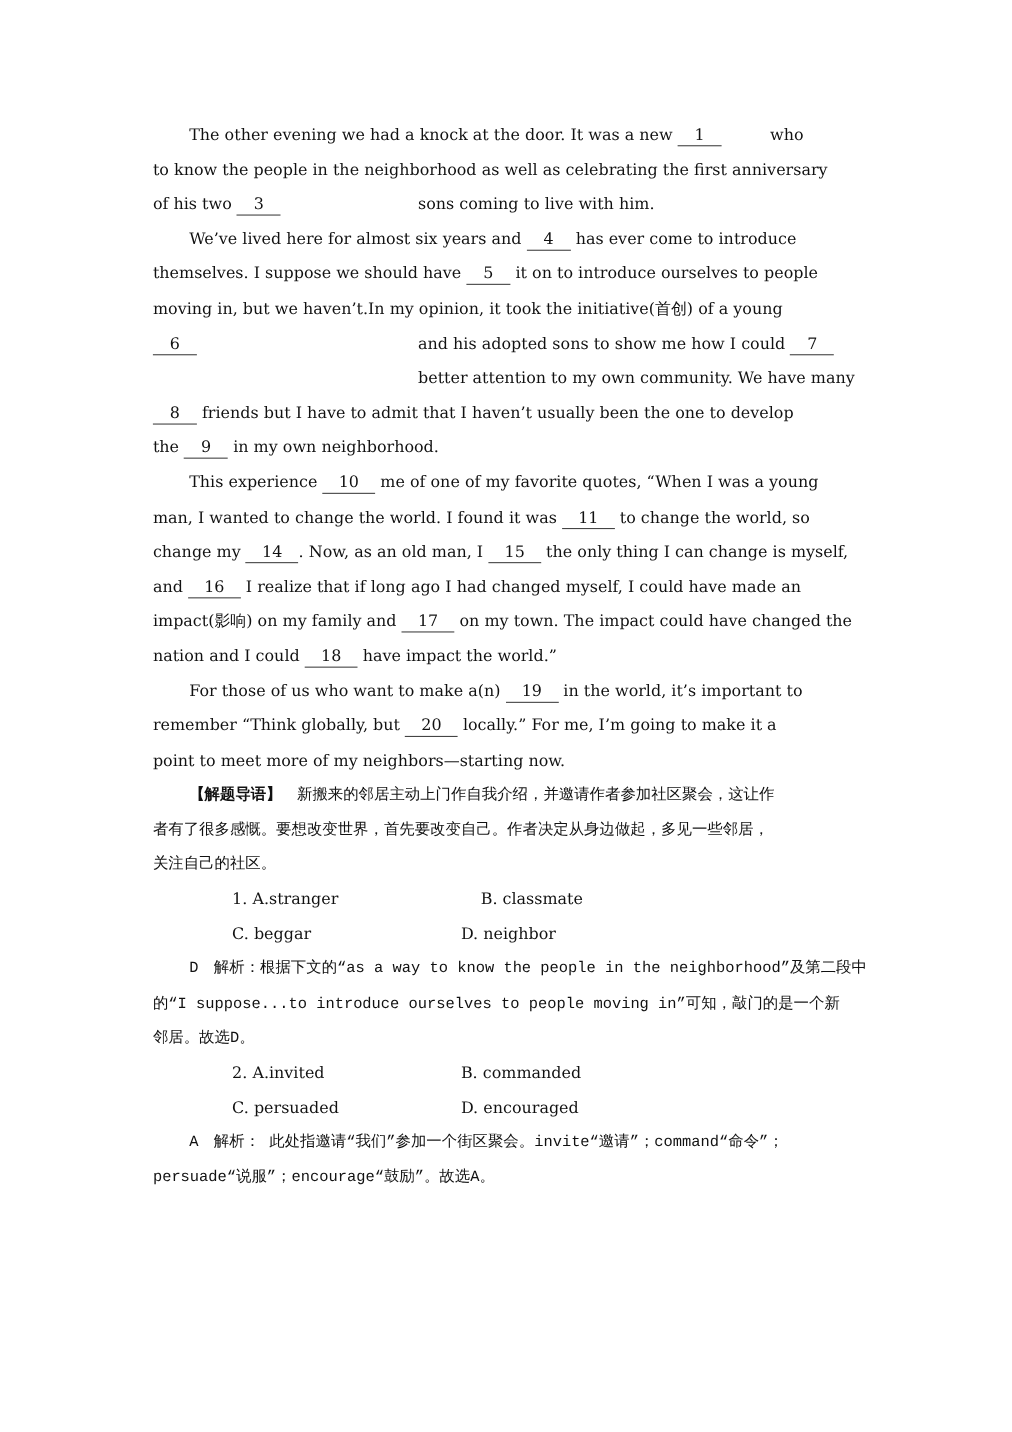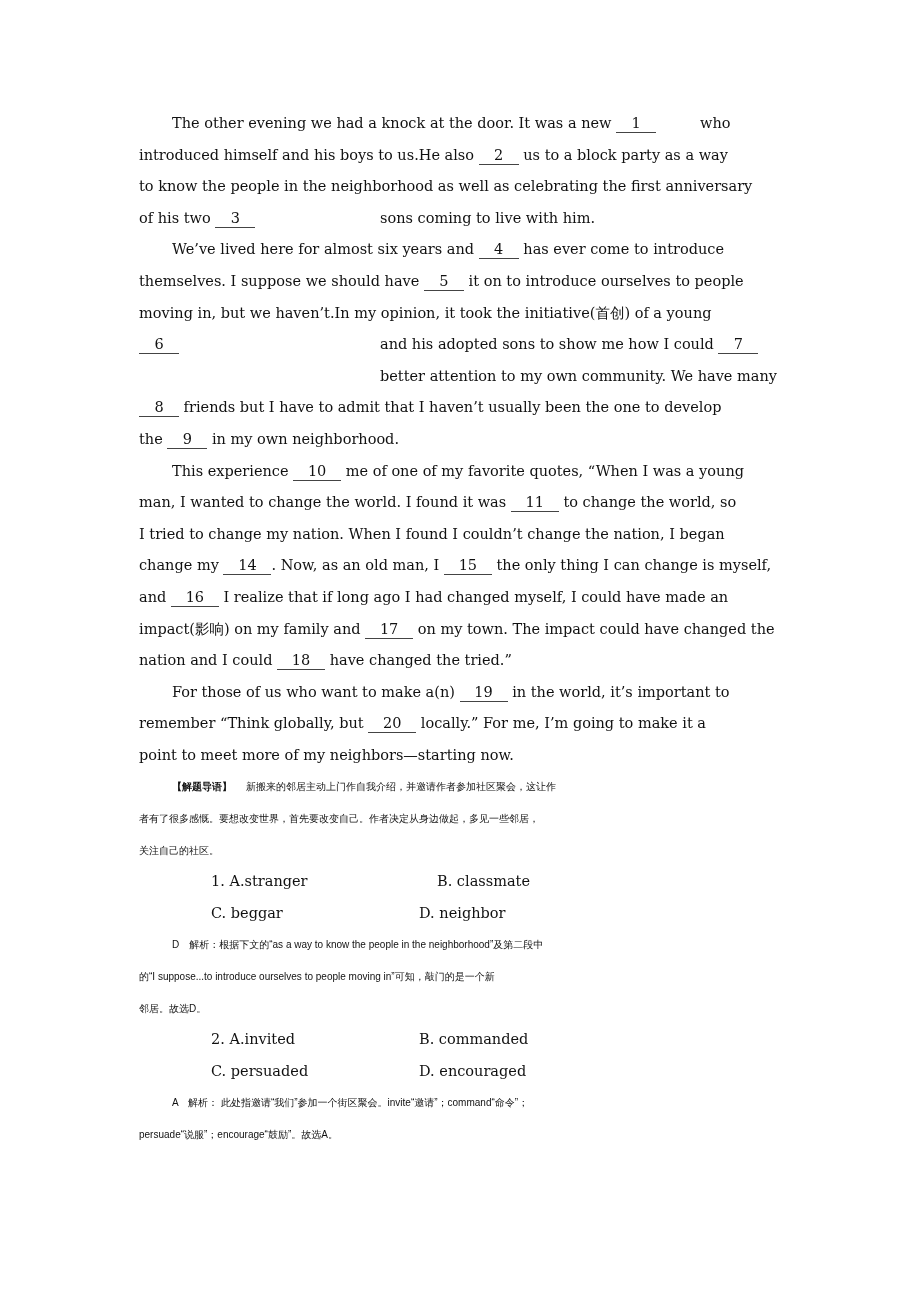--- a/index.html
+++ b/index.html
@@ -4,33 +4,30 @@
 <style>
   html, body { margin: 0; padding: 0; background: #ffffff; }
   body { width: 920px; height: 1302px; position: relative; overflow: hidden;
          font-family: "DejaVu Serif", "Liberation Serif", serif; color: #111; }
   .page { position: absolute; left: 139px; top: 108px; width: 666px; }
   .line { position: relative; height: 31.6px; line-height: 31.6px; font-size: 14.5px;
           white-space: nowrap; letter-spacing: 0px; }
   .ind { padding-left: 33px; }
   .bl { display: inline-block; border-bottom: 1px solid #444; line-height: 18px; text-align: center; }
   .abs { position: absolute; top: 0; }
-  .cn { font-family: Liberation Sans, sans-serif; font-size: 10px; }
+  .cn { font-family: Liberation Mono, monospace; font-size: 14px; }
   .opt { position: absolute; top: 0; margin-left: 39px; }
 </style>
 </head>
 <body>
 
 <div class="page">
 
   <div class="line ind">
     <span>The other evening we had a knock at the door. It was a new </span><span class="bl" style="width:40px">1</span><span style="display:inline-block;width:44px"></span><span>who</span>
-  </div>
-  <div class="line">
-    <span>introduced himself and his boys to us.He also </span><span class="bl" style="width:40px">2</span><span> us to a block party as a way</span>
   </div>
   <div class="line">to know the people in the neighborhood as well as celebrating the first anniversary</div>
   <div class="line">
     <span>of his two </span><span class="bl" style="width:40px">3</span><span class="abs" style="left:241px">sons coming to live with him.</span>
   </div>
 
   <div class="line ind">
     <span>We’ve lived here for almost six years and </span><span class="bl" style="width:40px">4</span><span> has ever come to introduce</span>
   </div>
   <div class="line">
@@ -49,32 +46,31 @@
   <div class="line">
     <span>the </span><span class="bl" style="width:40px">9</span><span> in my own neighborhood.</span>
   </div>
 
   <div class="line ind">
     <span>This experience </span><span class="bl" style="width:48px">10</span><span> me of one of my favorite quotes, “When I was a young</span>
   </div>
   <div class="line">
     <span>man, I wanted to change the world. I found it was </span><span class="bl" style="width:48px">11</span><span> to change the world, so</span>
   </div>
-  <div class="line">I tried to change my nation. When I found I couldn’t change the nation, I began</div>
   <div class="line">
     <span>change my </span><span class="bl" style="width:48px">14</span><span>. Now, as an old man, I </span><span class="bl" style="width:48px">15</span><span> the only thing I can change is myself,</span>
   </div>
   <div class="line">
     <span>and </span><span class="bl" style="width:48px">16</span><span> I realize that if long ago I had changed myself, I could have made an</span>
   </div>
   <div class="line">
     <span>impact(影响) on my family and </span><span class="bl" style="width:48px">17</span><span> on my town. The impact could have changed the</span>
   </div>
   <div class="line">
-    <span>nation and I could </span><span class="bl" style="width:48px">18</span><span> have changed the tried.”</span>
+    <span>nation and I could </span><span class="bl" style="width:48px">18</span><span> have impact the world.”</span>
   </div>
 
   <div class="line ind">
     <span>For those of us who want to make a(n) </span><span class="bl" style="width:48px">19</span><span> in the world, it’s important to</span>
   </div>
   <div class="line">
     <span>remember “Think globally, but </span><span class="bl" style="width:48px">20</span><span> locally.” For me, I’m going to make it a</span>
   </div>
   <div class="line">point to meet more of my neighbors—starting now.</div>
 

